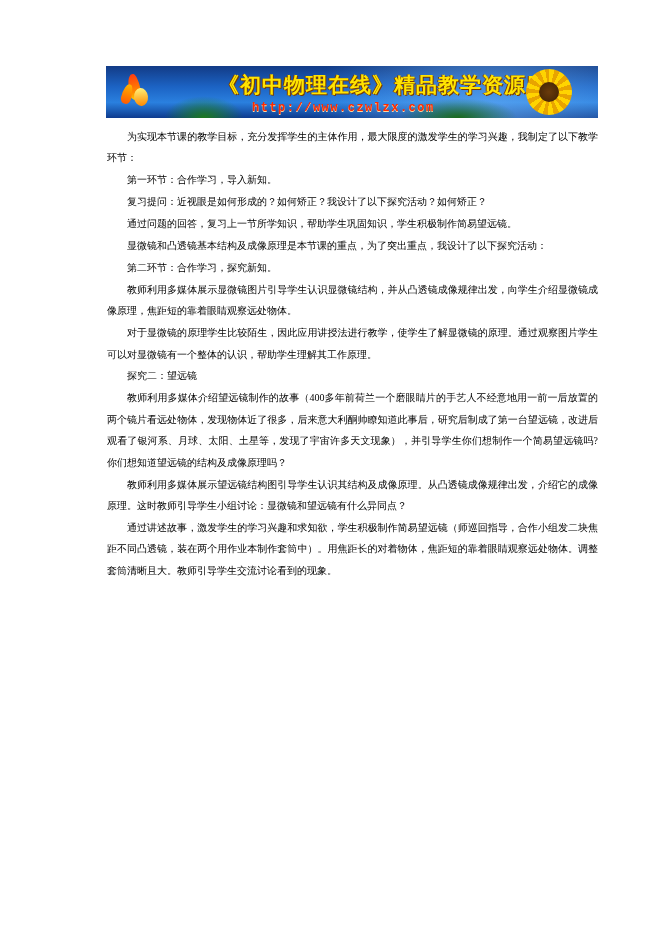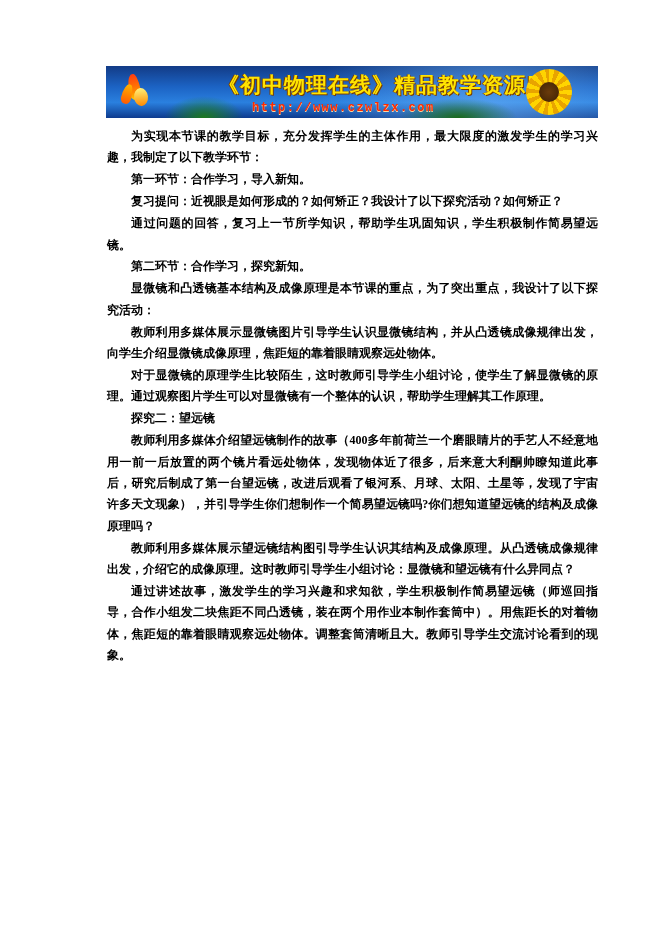--- a/index.html
+++ b/index.html
@@ -137,26 +137,25 @@
   }
   
   .body-text {
     position: absolute;
     left: 107px;
     top: 126px;
     width: 491px;
   }
   .body-text p {
     margin: 0 0 0.5px 0;
-    font-size: 12px;
+    font-size: 10px;
     line-height: 21.4px;
     text-align: justify;
     text-justify: inter-ideograph;
     letter-spacing: 0px;
-    font-weight: bold;
   }
   .indent2 { text-indent: 2em; }
   .indent3 { text-indent: 3.4em; }
 </style>
 </head>
 <body>
 
 <div class="page">
 
   <div class="banner">
@@ -174,23 +173,23 @@
       <div class="petals"></div>
       <div class="center"></div>
     </div>
   </div>
 
   <div class="body-text">
     <p class="indent2">为实现本节课的教学目标，充分发挥学生的主体作用，最大限度的激发学生的学习兴趣，我制定了以下教学环节：</p>
     <p class="indent2">第一环节：合作学习，导入新知。</p>
     <p class="indent2">复习提问：近视眼是如何形成的？如何矫正？我设计了以下探究活动？如何矫正？</p>
     <p class="indent2">通过问题的回答，复习上一节所学知识，帮助学生巩固知识，学生积极制作简易望远镜。</p>
+    <p class="indent2">显微镜和凸透镜基本结构及成像原理是本节课的重点，为了突出重点，我设计了以下探究活动：</p>
     <p class="indent2">第二环节：合作学习，探究新知。</p>
-    <p class="indent2">显微镜和凸透镜基本结构及成像原理是本节课的重点，为了突出重点，我设计了以下探究活动：</p>
     <p class="indent2">教师利用多媒体展示显微镜图片引导学生认识显微镜结构，并从凸透镜成像规律出发，向学生介绍显微镜成像原理，焦距短的靠着眼睛观察远处物体。</p>
-    <p class="indent2">对于显微镜的原理学生比较陌生，这时教师引导学生小组讨论，使学生了解显微镜的原理。通过观察图片学生可以对显微镜有一个整体的认识，帮助学生理解其工作原理。</p>
+    <p class="indent2">对于显微镜的原理学生比较陌生，因此应用讲授法进行教学，使学生了解显微镜的原理。通过观察图片学生可以对显微镜有一个整体的认识，帮助学生理解其工作原理。</p>
     <p class="indent2">探究二：望远镜</p>
     <p class="indent2">教师利用多媒体介绍望远镜制作的故事（400多年前荷兰一个磨眼睛片的手艺人不经意地用一前一后放置的两个镜片看远处物体，发现物体近了很多，后来意大利酮帅瞭知道此事后，研究后制成了第一台望远镜，改进后观看了银河系、月球、太阳、土星等，发现了宇宙许多天文现象），并引导学生你们想制作一个简易望远镜吗?你们想知道望远镜的结构及成像原理吗？</p>
     <p class="indent2">教师利用多媒体展示望远镜结构图引导学生认识其结构及成像原理。从凸透镜成像规律出发，介绍它的成像原理。这时教师引导学生小组讨论：显微镜和望远镜有什么异同点？</p>
     <p class="indent2">通过讲述故事，激发学生的学习兴趣和求知欲，学生积极制作简易望远镜（师巡回指导，合作小组发二块焦距不同凸透镜，装在两个用作业本制作套筒中）。用焦距长的对着物体，焦距短的靠着眼睛观察远处物体。调整套筒清晰且大。教师引导学生交流讨论看到的现象。</p>
   </div>
 
 </div>
 
 </body></html>

